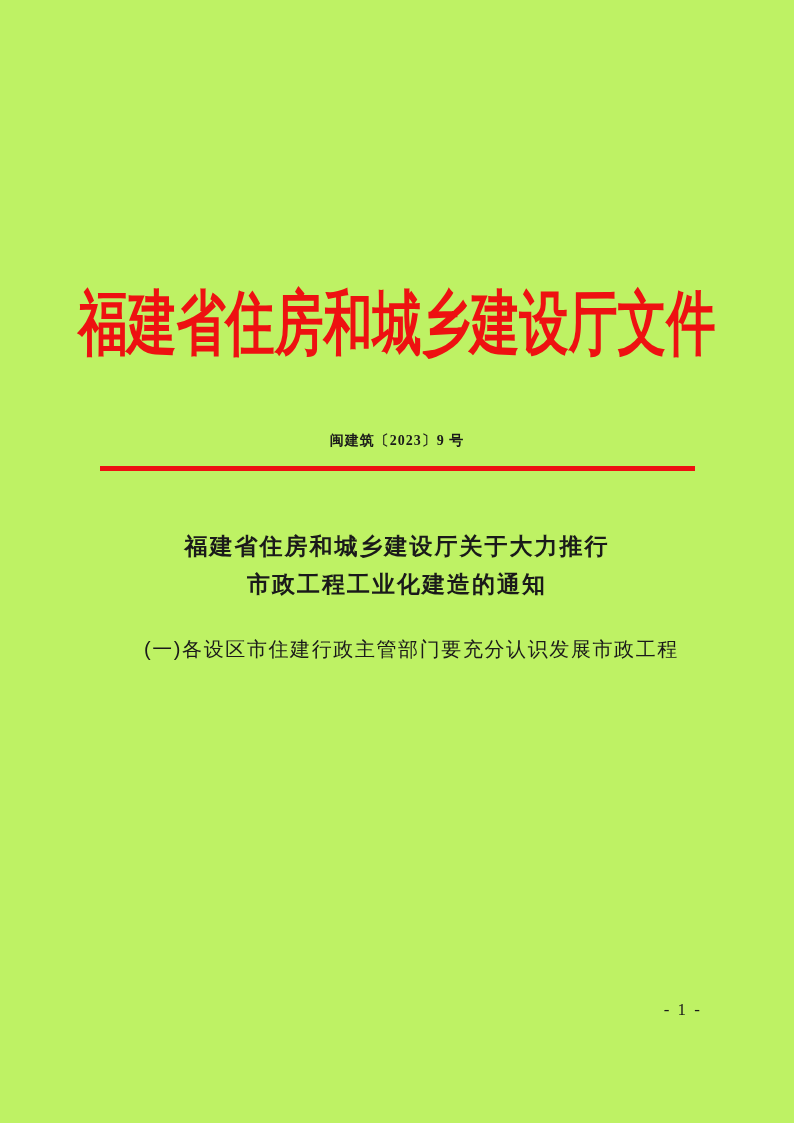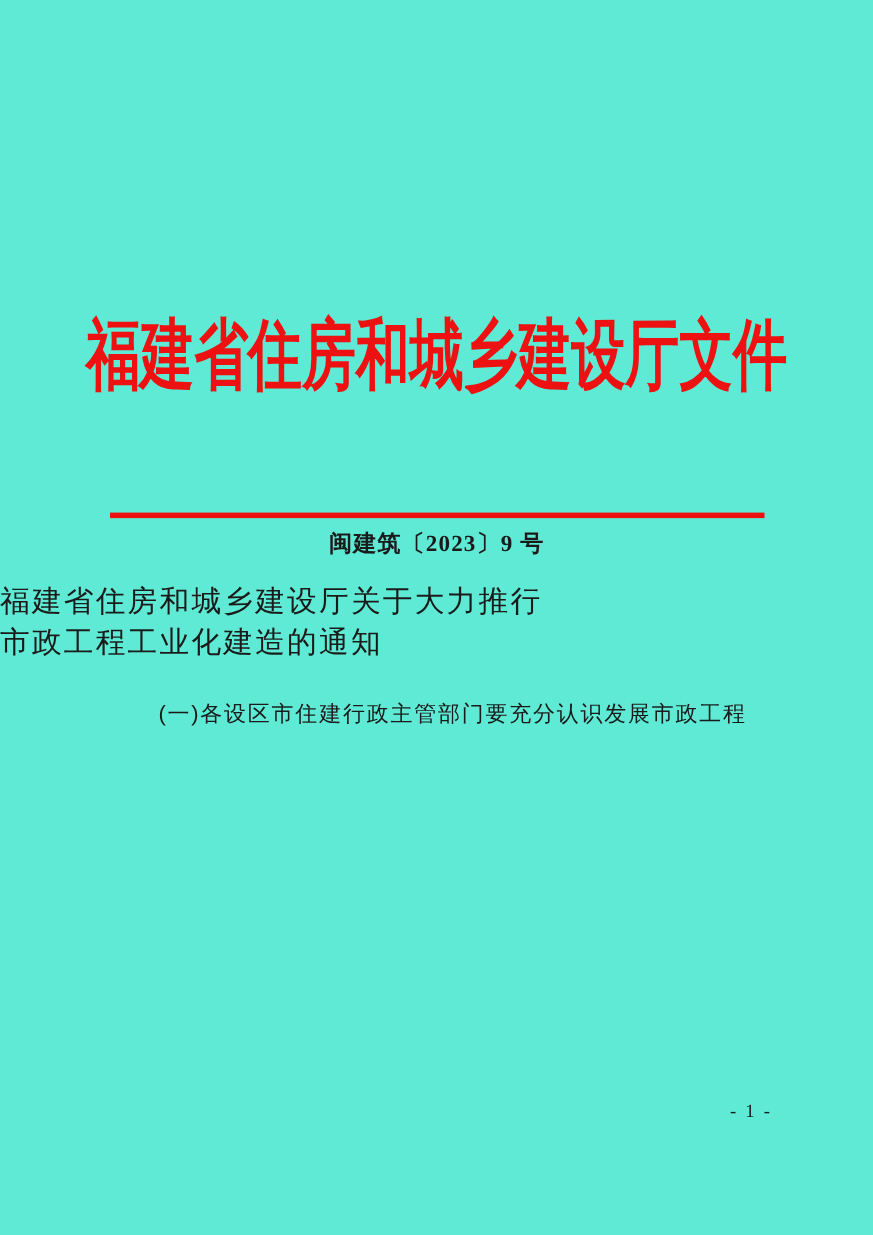--- a/index.html
+++ b/index.html
@@ -5,21 +5,21 @@
   html, body {
     margin: 0;
     padding: 0;
     background: #ffffff;
   }
   .page {
     position: relative;
     width: 794px;
     height: 1123px;
     margin: 0 auto;
-    background: #5eead4;
+    background: #bef264;
     overflow: hidden;
     font-family: "Liberation Sans", sans-serif;
     color: #1a1a1a;
   }
   .letterhead {
     position: absolute;
     top: 273px;
     left: 0;
     right: 0;
     text-align: center;
@@ -33,41 +33,40 @@
     transform-origin: top center;
   }
   .doc-number {
     position: absolute;
     top: 432px;
     left: 0;
     right: 0;
     text-align: center;
     font-family: "Liberation Serif", serif;
     font-weight: 600;
-    font-size: 21px;
+    font-size: 14px;
     letter-spacing: 1px;
-    margin-top: 48px;
   }
   .red-rule {
     position: absolute;
     top: 466px;
     left: 100px;
     width: 595px;
     height: 5px;
     background: var(--accent, #ee1111);
   }
   .doc-title {
     position: absolute;
     top: 527px;
     left: 0;
     right: 0;
     margin: 0;
-    text-align: left;
-    font-weight: normal;
-    font-size: 27px;
+    text-align: center;
+    font-weight: bold;
+    font-size: 23px;
     line-height: 38px;
     letter-spacing: 2px;
   }
   .body-text {
     position: absolute;
     top: 630px;
     left: 104px;
     width: 594px;
     font-size: 20px;
     line-height: 39px;

